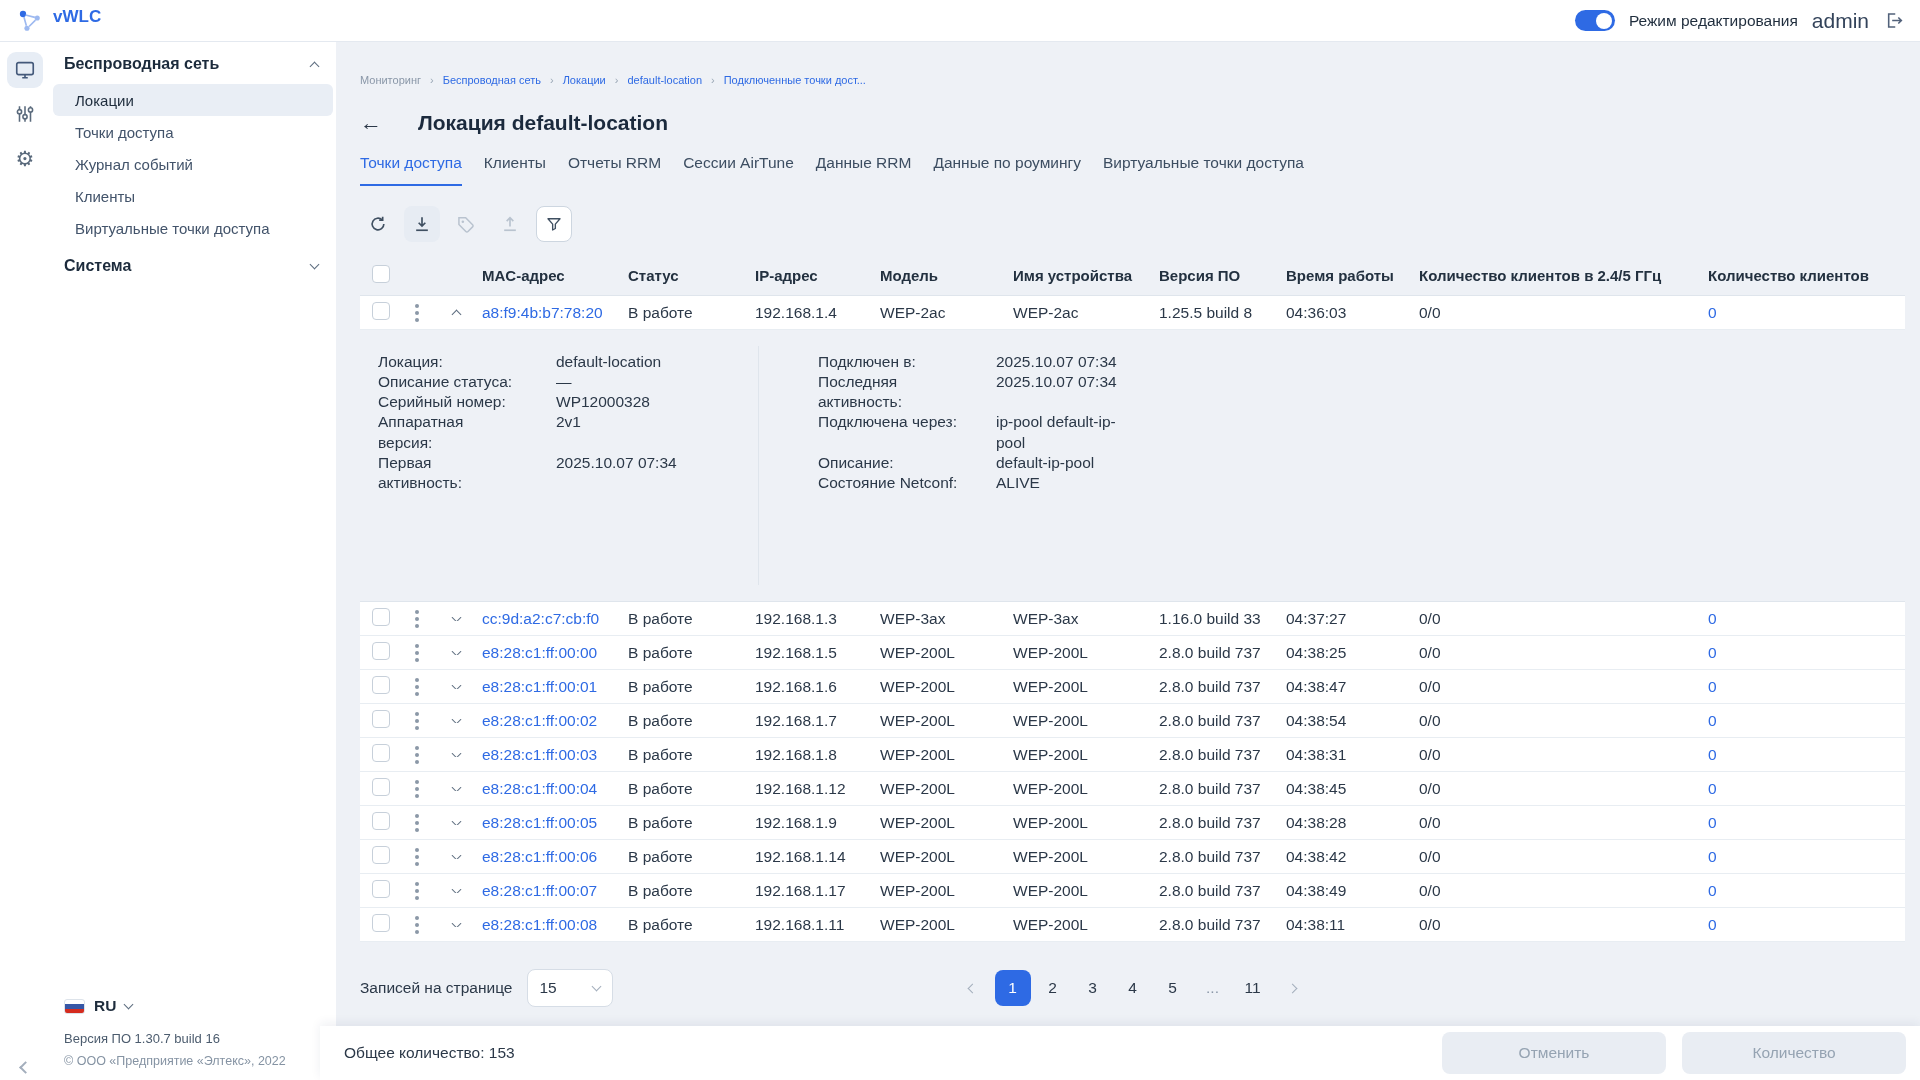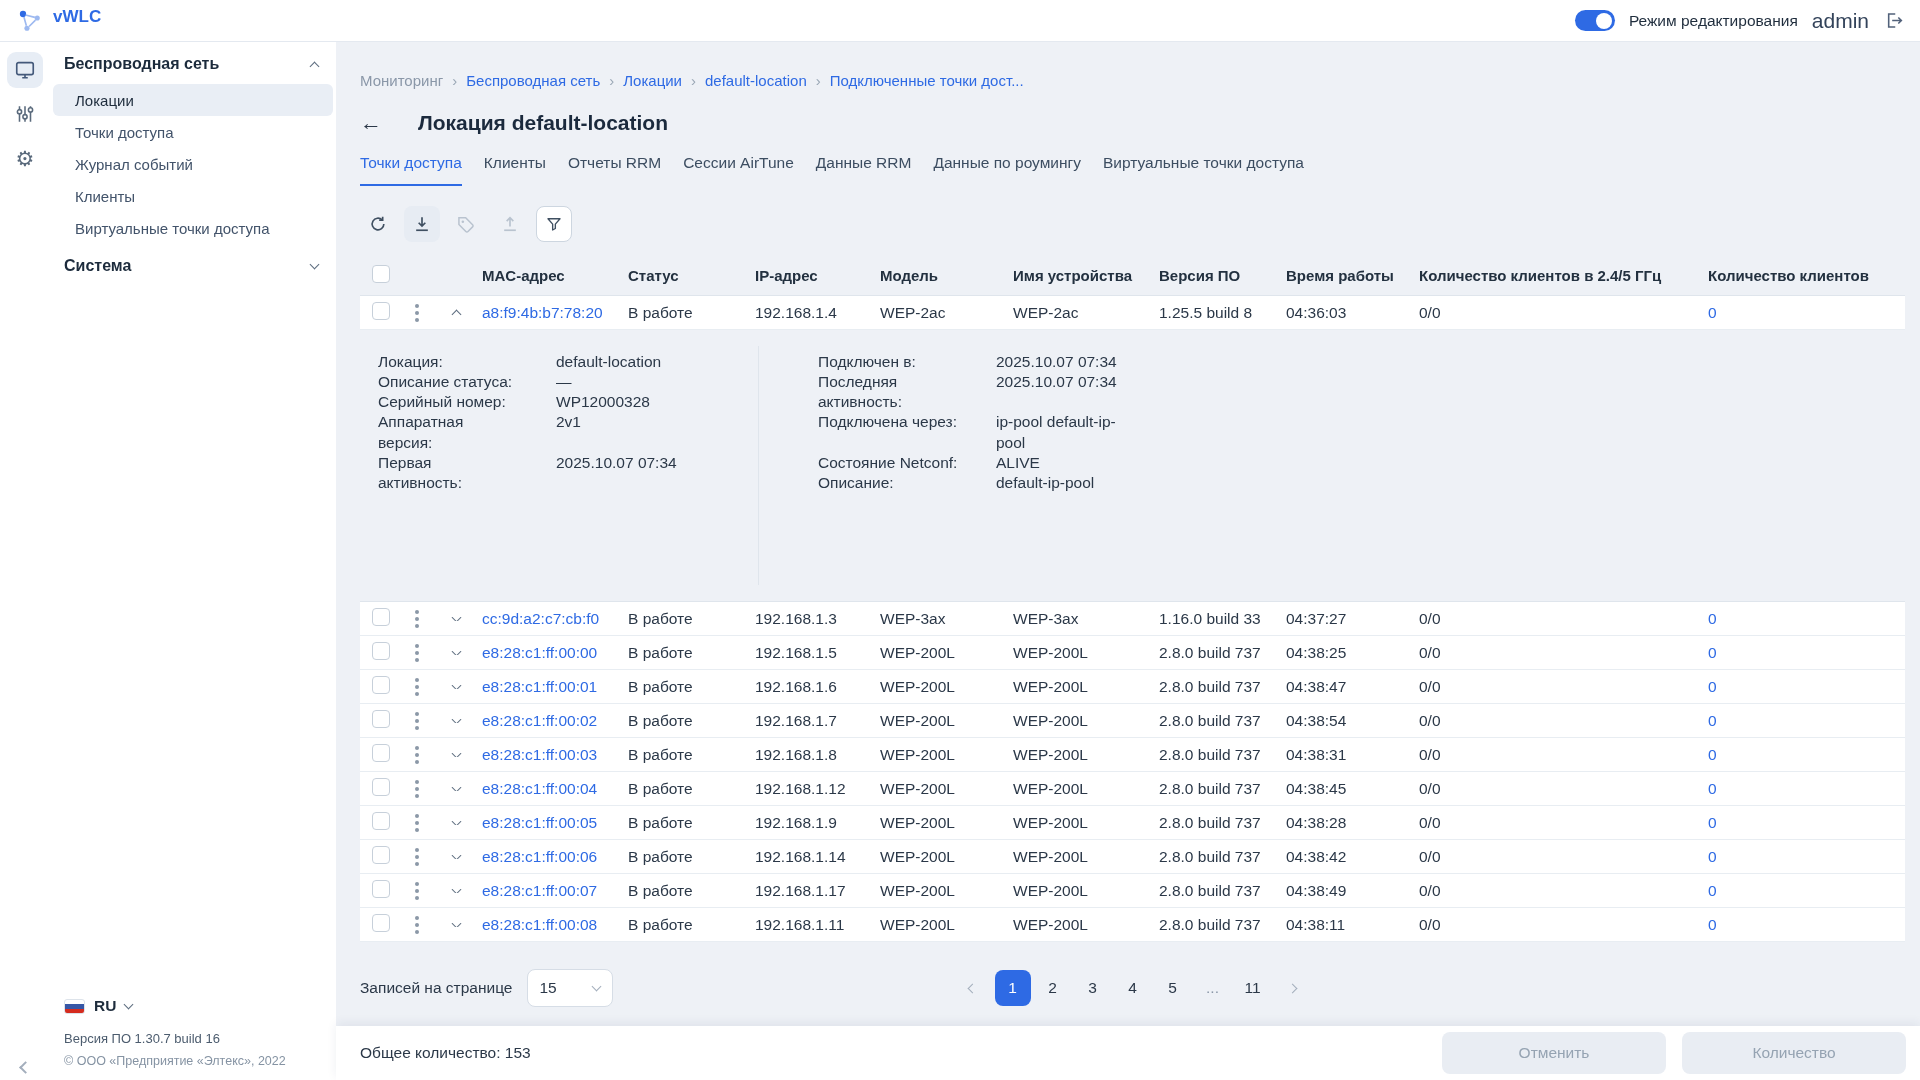--- a/index.html
+++ b/index.html
@@ -38,21 +38,21 @@
 .chev{display:inline-block;width:9px;height:9px;border-right:2px solid #5c6c7e;border-bottom:2px solid #5c6c7e}
 .chev-down{transform:rotate(45deg);margin-top:-3px}
 .chev-up{transform:rotate(-135deg);margin-top:4px}
 .chev-left{transform:rotate(135deg)}
 .chev-right{transform:rotate(-45deg)}
 .chev.small{width:7px;height:7px;border-width:1.6px}
 .chev.gray{border-color:#a3aebc}
 
 
 .main{position:absolute;left:336px;top:42px;right:0;bottom:54px;background:#eef1f6;padding:0 15px 0 24px;overflow:hidden}
-.breadcrumb{margin-top:28px;height:20px;display:flex;align-items:center;gap:9px;font-size:15px}
+.breadcrumb{margin-top:28px;height:20px;display:flex;align-items:center;gap:9px;font-size:11px}
 .bc-item{color:#2e6ae4;cursor:pointer;white-space:nowrap}
 .bc-item.muted{color:#8a97a8;cursor:default}
 .bc-sep{color:#9aa7b5}
 .title-row{margin-top:16px;height:34px;display:flex;align-items:center;gap:36px}
 .back{font-size:22px;color:#2b3848;cursor:pointer;line-height:1}
 .title-row h1{font-size:21px;font-weight:700;color:#1b2a3d}
 .tabs{margin-top:14px;display:flex;gap:22px;height:32px}
 .tab{font-size:15.5px;color:#3c4d61;padding-bottom:10px;border-bottom:2px solid transparent;cursor:pointer;white-space:nowrap}
 .tab.active{color:#2e6ae4;border-bottom-color:#2e6ae4}
 .toolbar{margin-top:20px;display:flex;gap:8px}
@@ -88,21 +88,21 @@
 .pag{position:relative;margin-top:26px;height:40px;display:flex;align-items:center}
 .per-page{display:flex;align-items:center;gap:14px;font-size:15.5px;color:#2b3848}
 .select{width:86px;height:38px;border:1px solid #d6dde6;border-radius:8px;background:#fff;display:flex;align-items:center;justify-content:space-between;padding:0 12px;font-size:15.5px;cursor:pointer}
 .pages{position:absolute;left:50%;transform:translateX(-50%);display:flex;gap:4px;align-items:center}
 .page{min-width:36px;height:36px;border-radius:8px;display:flex;align-items:center;justify-content:center;font-size:15.5px;color:#2b3848;cursor:pointer}
 .page.active{background:#2e6ae4;color:#fff}
 .page.dots{color:#8a97a8;cursor:default}
 .page.nav{cursor:pointer}
 
 
-.footerbar{position:fixed;left:336px;right:0;bottom:0;height:54px;background:#fff;display:flex;align-items:center;padding:0 14px 0 24px;box-shadow:0 -3px 10px rgba(25,45,80,.07);z-index:28}
+.footerbar{position:fixed;left:320px;right:0;bottom:0;height:54px;background:#fff;display:flex;align-items:center;padding:0 14px 0 24px;box-shadow:0 -3px 10px rgba(25,45,80,.07);z-index:28}
 .total{font-size:15.5px;color:#2b3848}
 .footer-btns{margin-left:auto;display:flex;gap:16px}
 .btn{height:42px;border:none;border-radius:8px;background:#e9edf3;color:#95a3b2;font-size:15.5px;min-width:224px;font-family:inherit;cursor:default}
 </style>
 </head>
 <body>
 
 <header class="topbar">
   <div class="brand">
     <span style="display:flex">
@@ -320,26 +320,26 @@
           </div>
           <div class="dfield">
             <span class="dlabel">Последняя активность:</span>
             <span class="dvalue">2025.10.07 07:34</span>
           </div>
           <div class="dfield">
             <span class="dlabel">Подключена через:</span>
             <span class="dvalue">ip-pool default-ip-pool</span>
           </div>
           <div class="dfield">
+            <span class="dlabel">Описание:</span>
+            <span class="dvalue">default-ip-pool</span>
+          </div>
+          <div class="dfield">
             <span class="dlabel">Состояние Netconf:</span>
             <span class="dvalue">ALIVE</span>
-          </div>
-          <div class="dfield">
-            <span class="dlabel">Описание:</span>
-            <span class="dvalue">default-ip-pool</span>
           </div>
         </div>
       </div>
       <div class="trow">
         <div class="cell ccell"><span class="checkbox"></span></div>
         <div class="cell kcell">
           <span class="kebab">
             <i></i>
             <i></i>
             <i></i>

